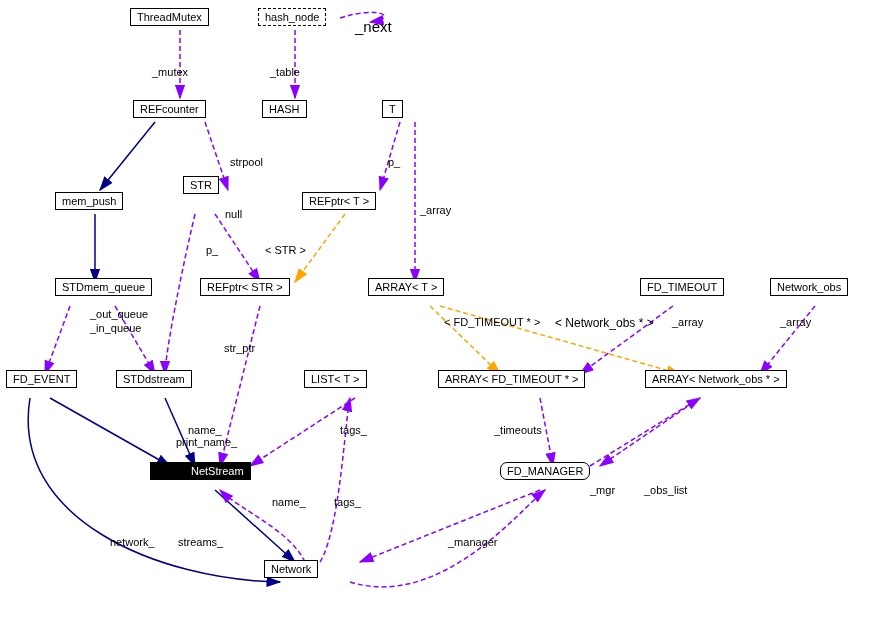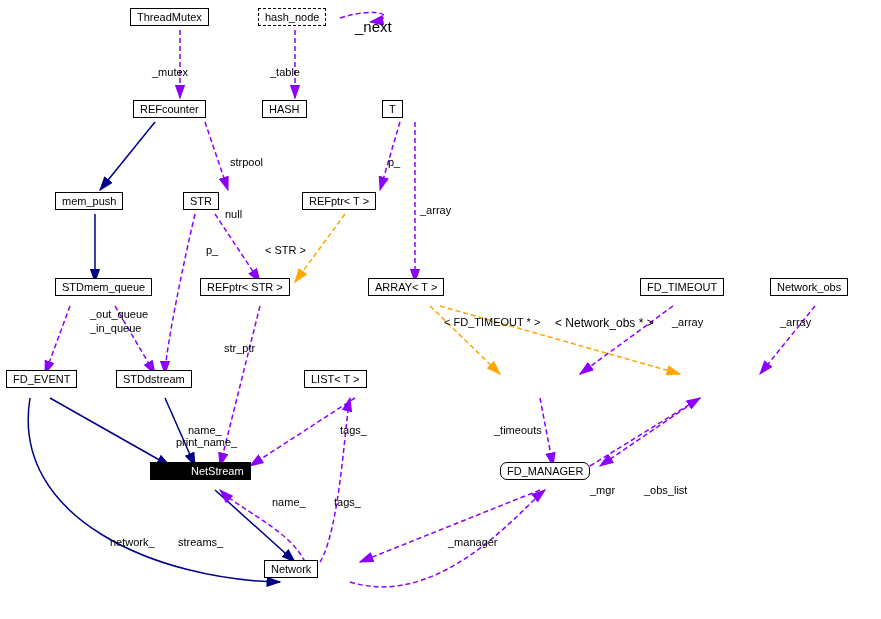--- a/index.html
+++ b/index.html
@@ -126,30 +126,32 @@
     <path d="M 195 214 C 175 300, 165 360, 165 374" stroke="#8B00FF" stroke-width="1.5" stroke-dasharray="5,3" fill="none" marker-end="url(#arrow-purple)"></path>
 
   </svg>
 
   <div class="node-box" style="left:130px;top:8px;">ThreadMutex</div>
   <div class="node-box dashed-border" style="left:258px;top:8px;">hash_node</div>
   <div class="node-box" style="left:133px;top:100px;">REFcounter</div>
   <div class="node-box" style="left:262px;top:100px;">HASH</div>
   <div class="node-box" style="left:382px;top:100px;">T</div>
   <div class="node-box" style="left:55px;top:192px;">mem_push</div>
-  <div class="node-box" style="left:183px;top:192px;">STR</div>
+  <div class="node-box" style="left:183px;top:176px;">STR</div>
   <div class="node-box" style="left:302px;top:192px;">REFptr&lt; T &gt;</div>
   <div class="node-box" style="left:55px;top:278px;">STDmem_queue</div>
   <div class="node-box" style="left:200px;top:278px;">REFptr&lt; STR &gt;</div>
   <div class="node-box" style="left:368px;top:278px;">ARRAY&lt; T &gt;</div>
   <div class="node-box" style="left:640px;top:278px;">FD_TIMEOUT</div>
   <div class="node-box" style="left:770px;top:278px;">Network_obs</div>
   <div class="node-box" style="left:6px;top:370px;">FD_EVENT</div>
   <div class="node-box" style="left:116px;top:370px;">STDdstream</div>
   <div class="node-box" style="left:304px;top:370px;">LIST&lt; T &gt;</div>
+  <div class="node-box" style="left:438px;top:370px;">ARRAY&lt; FD_TIMEOUT * &gt;</div>
+  <div class="node-box" style="left:645px;top:370px;">ARRAY&lt; Network_obs * &gt;</div>
   <div class="node-box highlighted" style="left:150px;top:462px;padding-left:40px;">NetStream</div>
   <div class="node-box" style="left:500px;top:462px;border-radius:7px;">FD_MANAGER</div>
   <div class="node-box" style="left:264px;top:560px;">Network</div>
 
   <div style="position:absolute;left:355px;top:18px;font-size:15px;">_next</div>
   <div style="position:absolute;left:152px;top:66px;font-size:11px;">_mutex</div>
   <div style="position:absolute;left:270px;top:66px;font-size:11px;">_table</div>
   <div style="position:absolute;left:230px;top:156px;font-size:11px;">strpool</div>
   <div style="position:absolute;left:388px;top:156px;font-size:11px;">p_</div>
   <div style="position:absolute;left:225px;top:208px;font-size:11px;">null</div>

